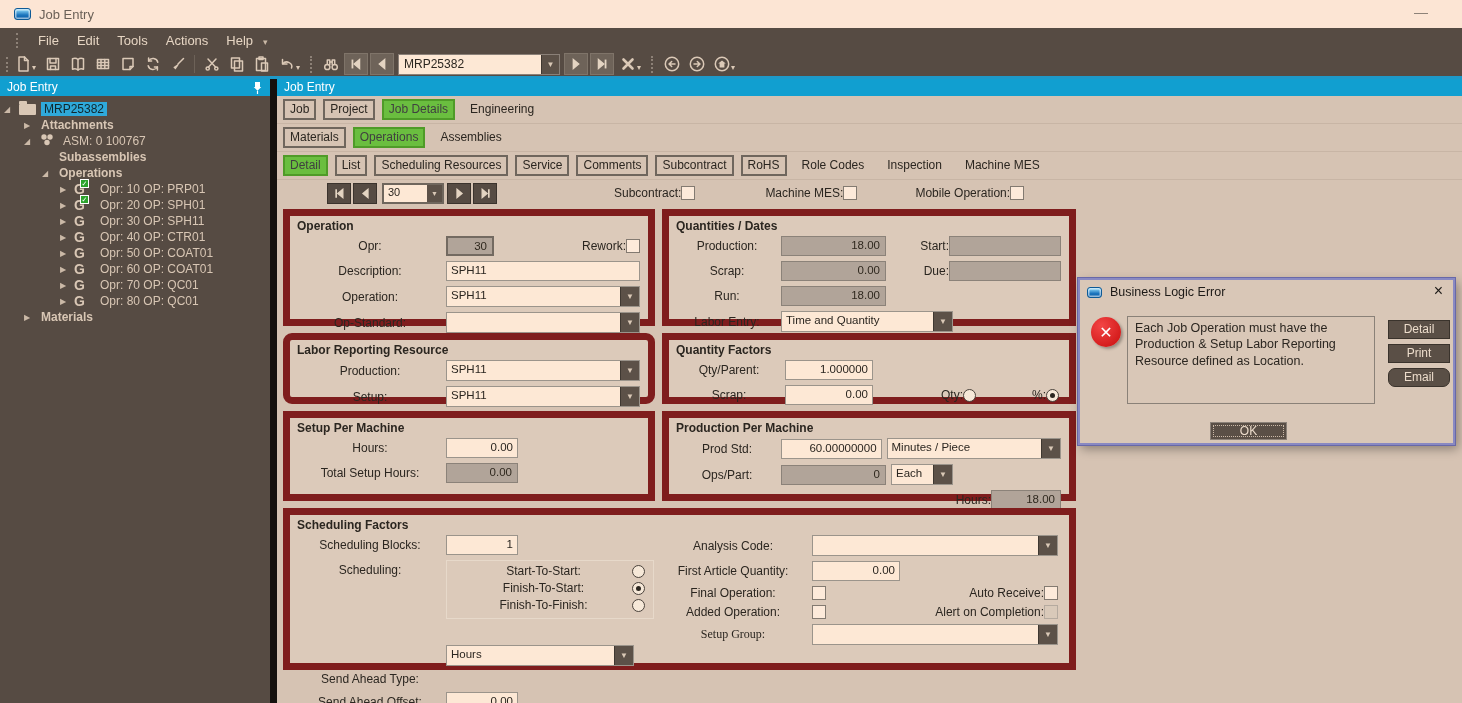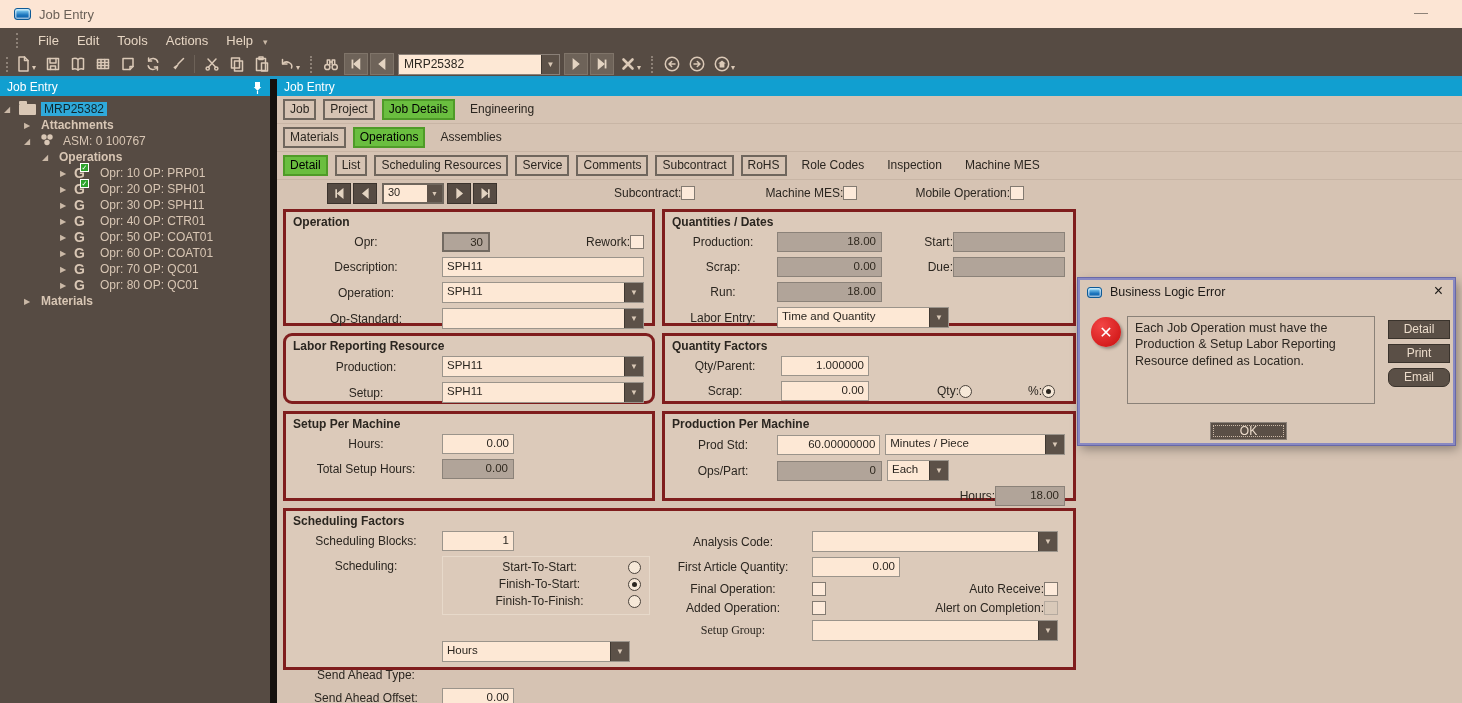--- a/index.html
+++ b/index.html
@@ -54,21 +54,21 @@
   .foldico { width:17px; height:11px; background:#d9c7b5; border-radius:1px; position:relative; margin:0 5px 0 1px; flex:0 0 17px; }
   .foldico::before { content:""; position:absolute; top:-3px; left:0; width:8px; height:3px; background:#d9c7b5; border-radius:1px 1px 0 0; }
   .asmico { margin:0 4px 0 0; flex:0 0 18px; }
   .gico { position:relative; width:17px; margin-right:6px; font-weight:bold; font-size:14px; color:#d9c7b5; line-height:14px; flex:0 0 17px; }
   .gchk { position:absolute; top:-3px; left:6px; width:9px; height:9px; background:#2ca32c; border:1px solid #fff;
           color:#fff; font-size:7px; line-height:8px; text-align:center; font-weight:bold; }
 
   
   .tabrow { display:flex; align-items:center; gap:7px; padding:3px 0 3px 6px; border-bottom:1px solid #c8b5a5; }
   .tab { border:2px solid #6f665d; padding:1px 5px 2px; color:#2b2620; background:transparent; font-size:12px; cursor:default; }
-  .tab.sel { background:#6abe3f; border-color:#4f9b28; color:#000000; }
+  .tab.sel { background:#6abe3f; border-color:#4f9b28; color:#404040; }
   .tab.plain { border:none; padding:1px 8px 2px; }
 
   
   .navrow { display:flex; align-items:center; height:26px; padding-left:50px; }
   .rnav { width:24px; height:21px; background:#564b43; border:1px solid #3b332d; display:flex; align-items:center; justify-content:center; margin-right:2px; }
   .rnav svg { width:15px; height:15px; stroke:#e4d4c2; fill:#e4d4c2; stroke-width:1.6; }
   .rcombo { display:flex; width:62px; height:21px; border:2px solid #6f665d; margin:0 3px; }
   .rcombo .val { flex:1; background:#fde8d5; font-size:11px; padding:1px 4px; }
   .rcombo .dd { width:15px; background:#5c5148; color:#d9c8b6; font-size:7px; display:flex; align-items:center; justify-content:center; }
   .navcb { display:flex; align-items:center; }
@@ -82,21 +82,21 @@
   .combo .val { flex:1; background:#fde8d5; padding:2px 4px; font-size:11.5px; white-space:nowrap; overflow:hidden; }
   .combo .dd { width:19px; background:#5c5148; border-left:1px solid #3f3831; color:#d9c8b6; font-size:8px; display:flex; align-items:center; justify-content:center; }
   .cb { width:14px; height:14px; background:#fdeada; border:1px solid #837a71; flex:0 0 14px; }
   .cb.dis2 { background:#d9c9b9; border-color:#b5aa9f; }
   .radio { width:13px; height:13px; border:1px solid #4a423b; border-radius:50%; background:#f6e8d8; display:flex; align-items:center; justify-content:center; flex:0 0 13px; }
   .radio.on::after { content:""; width:5px; height:5px; border-radius:50%; background:#2b2620; }
 
   
   .content { padding:3px 0 0 6px; }
   .ggrid { display:grid; grid-template-columns:372px 414px; gap:7px; }
-  .g { background:#dccaba; border:3px solid #7f1d1d; position:relative; padding:20px 8px 0 4px; }
+  .g { background:#dccaba; border:7px solid #7f1d1d; position:relative; padding:20px 8px 0 4px; }
   .gtitle { position:absolute; top:3px; left:7px; font-weight:bold; }
   .row { display:flex; align-items:center; margin-bottom:5px; }
   .sched { grid-column:1 / span 2; display:flex; height:162px; }
   .schedL { width:366px; } .schedR { flex:1; padding-right:7px; }
   .radiopanel { width:208px; border:1px solid #e7d9ca; background:#dccaba; padding:3px 8px; }
   .radiopanel .row { margin-bottom:3px; }
   .radiopanel .lbl { flex:1; }
 
   
   .dialog { position:absolute; left:1078px; top:278px; width:377px; height:167px; background:#d9c7b7;
@@ -291,20 +291,24 @@
           <span class="tlabel tcat">Attachments</span>
         </div>
         <div class="trow lvl1">
           <span class="exp">◢</span>
           <span class="asmico"><svg width="18" height="14" viewBox="0 0 18 14">
                 <circle cx="6" cy="4" r="2.7" fill="#d9c7b5"></circle>
                 <circle cx="12" cy="4" r="2.7" fill="#d9c7b5"></circle>
                 <circle cx="9" cy="9.5" r="2.7" fill="#d9c7b5"></circle>
               </svg></span>
           <span class="tlabel">ASM: 0 100767</span>
+        </div>
+        <div class="trow lvl2">
+          <span class="exp"></span>
+          <span class="tlabel tcat">Subassemblies</span>
         </div>
         <div class="trow lvl2">
           <span class="exp">◢</span>
           <span class="tlabel tcat">Operations</span>
         </div>
         <div class="trow lvl3">
           <span class="exp">▶</span>
           <span class="gico">G<span class="gchk">✓</span></span>
           <span class="tlabel">Opr: 10 OP: PRP01</span>
         </div>

